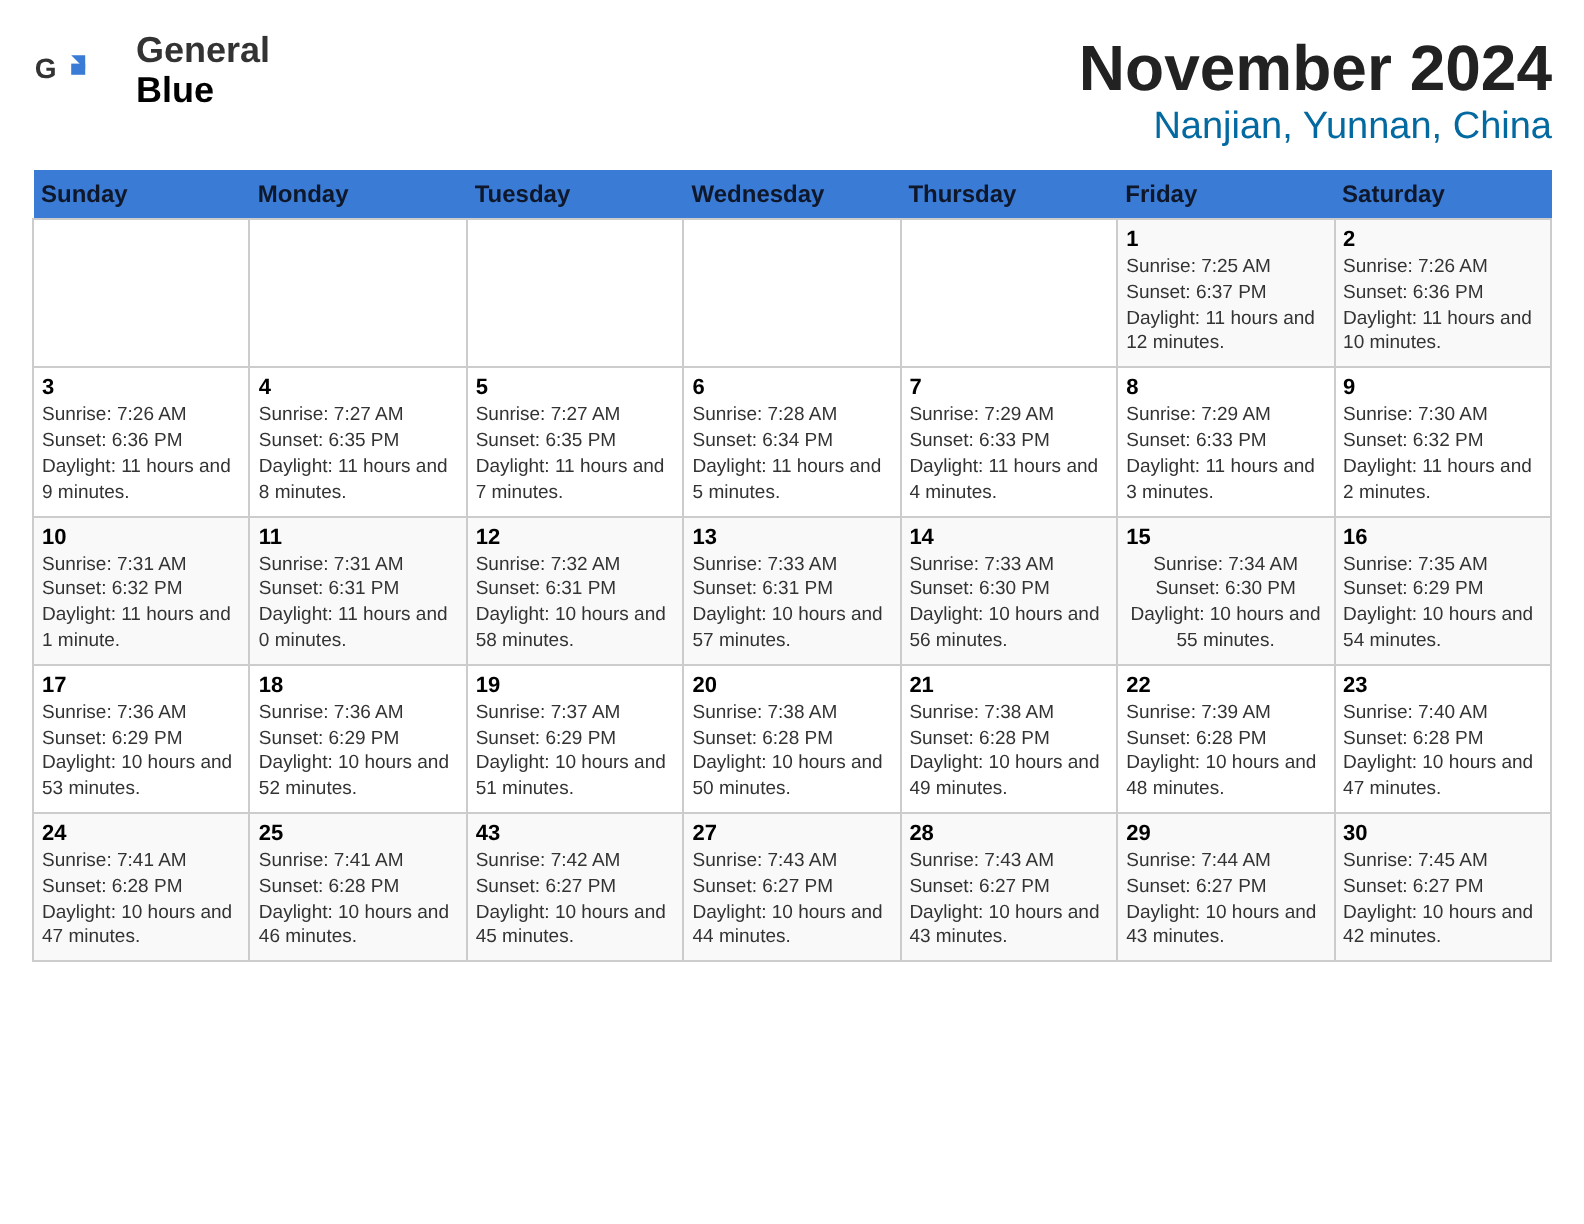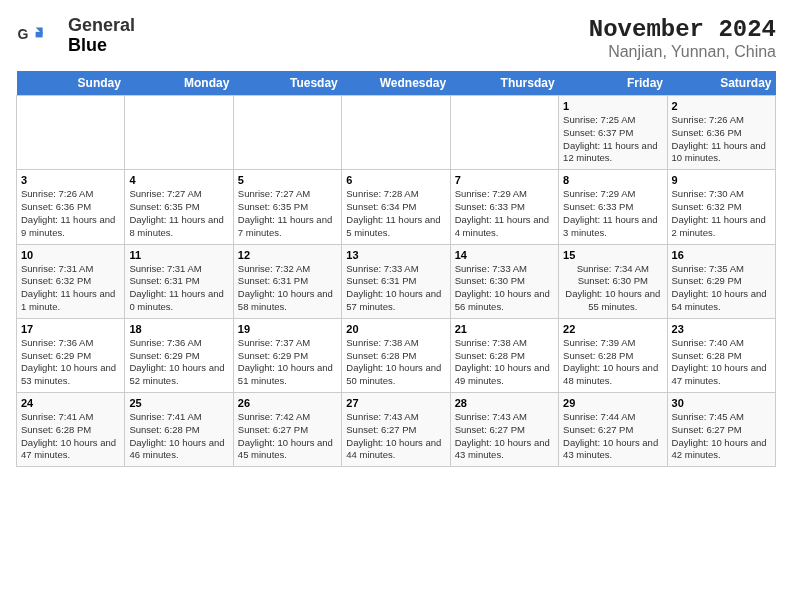--- a/index.html
+++ b/index.html
@@ -28,39 +28,38 @@
     }
     .logo-general { color: #333; }
     .logo-blue { color: #000000; }
     .logo-icon {
       width: 28px;
       height: 28px;
       margin-right: 4px;
     }
     .title-block { text-align: right; }
     .month-title {
-      font-size: 24px;
+      font-size: 32px;
       font-weight: bold;
       color: #222;
-      font-family: Liberation Mono, monospace;
     }
     .location {
-      font-size: 16px;
-      color: #737373;
+      font-size: 19px;
+      color: #0369a1;
     }
     table {
       width: 100%;
       border-collapse: collapse;
       font-size: 10px;
     }
     thead tr th {
       background-color: #3a7bd5;
-      color: #ffffff;
+      color: #0f172a;
       padding: 5px 4px;
-      text-align: right;
+      text-align: left;
       font-size: 12px;
       font-weight: bold;
     }
     tbody tr td {
       border: 1px solid #ccc;
       vertical-align: top;
       padding: 4px 4px;
       width: 14.28%;
       height: 70px;
       background: #fff;
@@ -276,21 +275,21 @@
 Sunset: 6:28 PM
 Daylight: 10 hours and 47 minutes.</div>
         </td>
         <td>
           <span class="day-num">25</span>
           <div class="day-info" style="white-space: pre-line;">Sunrise: 7:41 AM
 Sunset: 6:28 PM
 Daylight: 10 hours and 46 minutes.</div>
         </td>
         <td>
-          <span class="day-num">26</span>
+          <span class="day-num">43</span>
           <div class="day-info" style="white-space: pre-line;">Sunrise: 7:42 AM
 Sunset: 6:27 PM
 Daylight: 10 hours and 45 minutes.</div>
         </td>
         <td>
           <span class="day-num">27</span>
           <div class="day-info" style="white-space: pre-line;">Sunrise: 7:43 AM
 Sunset: 6:27 PM
 Daylight: 10 hours and 44 minutes.</div>
         </td>

